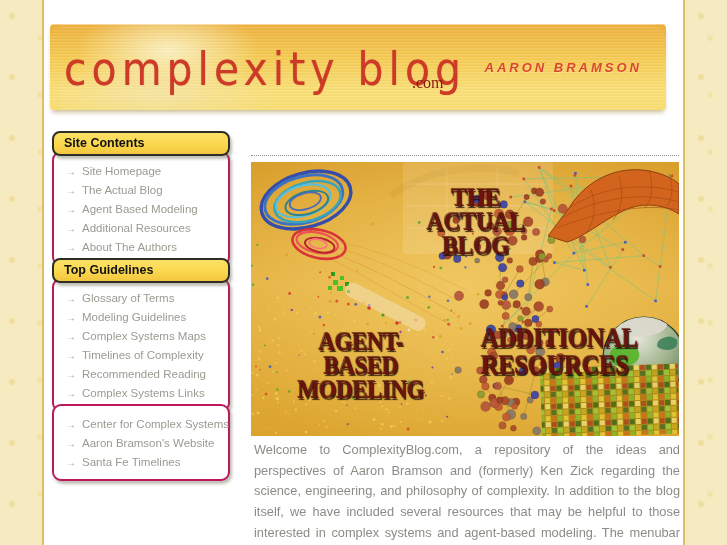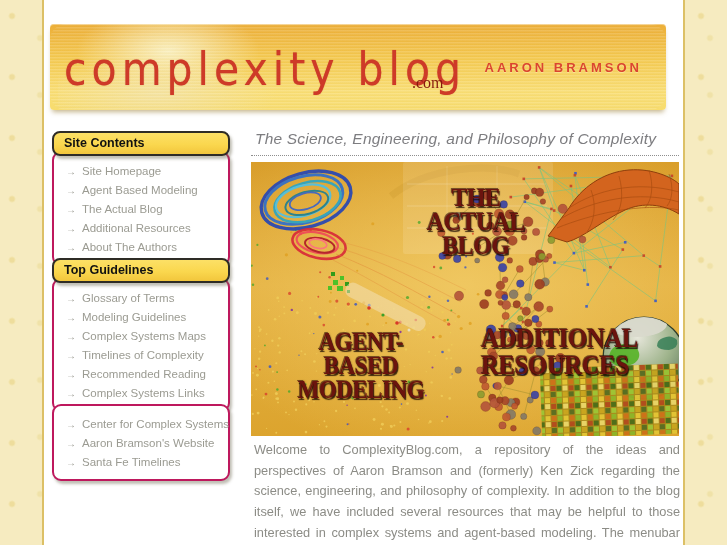--- a/index.html
+++ b/index.html
@@ -53,20 +53,21 @@
     cursor:pointer;
   }
   .logo-tld{
     position:absolute;left:362px;top:50px;
     font-family:"Liberation Serif",serif;font-size:16px;color:#87190C;
   }
   .banner-author{
     position:absolute;right:24px;top:36px;
     font-size:13px;font-weight:bold;letter-spacing:3px;color:#DB4530;
     text-shadow:0 1px 0 rgba(255,235,160,.6);
+    font-style:italic;
   }
 
   
   .side-box{position:absolute;left:8px;width:178px;}
   .side-head{
     position:relative;z-index:2;
     border:2px solid #2E2C26;border-radius:8px;
     background:linear-gradient(180deg,#FCE066 0%,#FAD74E 55%,#F2C63C 100%);
     padding:3px 10px 4px;font-size:12.5px;font-weight:bold;color:#111;
     box-shadow:2px 3px 3px rgba(115,110,88,.45);
@@ -130,22 +131,22 @@
       <div class="scanlines"></div>
       <div class="logo">complexity blog</div>
       <div class="logo-tld">.com</div>
       <div class="banner-author">AARON BRAMSON</div>
     </div>
 
     <div class="side-box" style="top:131px;">
       <div class="side-head">Site Contents</div>
       <ul class="side-list">
         <li><span class="arrow">→</span><span>Site Homepage</span></li>
+        <li><span class="arrow">→</span><span>The Actual Blog</span></li>
         <li><span class="arrow">→</span><span>Agent Based Modeling</span></li>
-        <li><span class="arrow">→</span><span>The Actual Blog</span></li>
         <li><span class="arrow">→</span><span>Additional Resources</span></li>
         <li><span class="arrow">→</span><span>About The Authors</span></li>
       </ul>
     </div>
 
     <div class="side-box" style="top:258px;">
       <div class="side-head">Top Guidelines</div>
       <ul class="side-list">
         <li><span class="arrow">→</span><span>Glossary of Terms</span></li>
         <li><span class="arrow">→</span><span>Modeling Guidelines</span></li>
@@ -157,21 +158,20 @@
     </div>
 
     <div class="side-box" style="top:409px;">
       <ul class="side-list">
         <li><span class="arrow">→</span><span>Center for Complex Systems</span></li>
         <li><span class="arrow">→</span><span>Aaron Bramson's Website</span></li>
         <li><span class="arrow">→</span><span>Santa Fe Timelines</span></li>
       </ul>
     </div>
 
-    <div class="tagline">The Science, Engineering, and Philosophy of Complexity</div>
     <div class="dotted-rule"></div>
 
     <div class="collage">
       <svg width="428" height="274" viewBox="0 0 428 274">
         <defs>
           <linearGradient id="goldbg" x1="0" y1="0" x2="0" y2="1">
             <stop offset="0" stop-color="#D99E2B"></stop>
             <stop offset="0.45" stop-color="#E5B243"></stop>
             <stop offset="1" stop-color="#DCA42E"></stop>
           </linearGradient>

